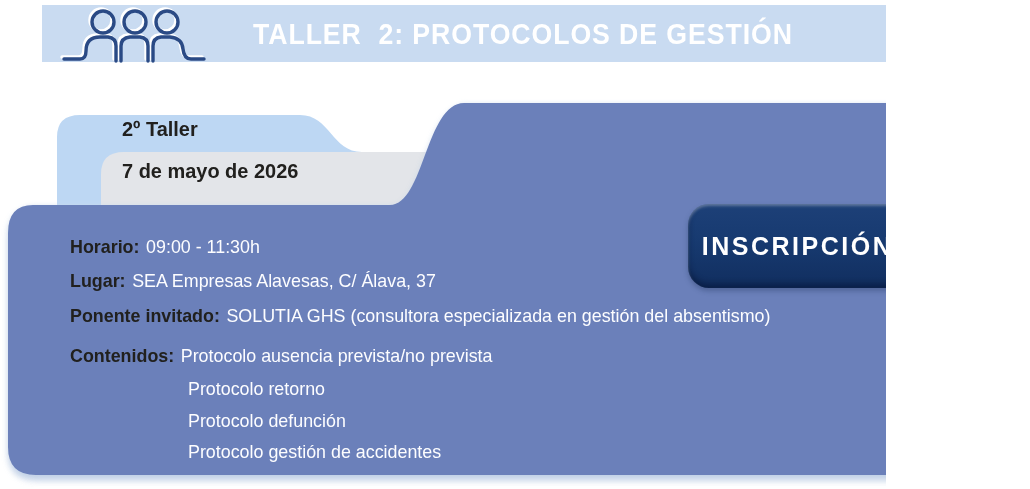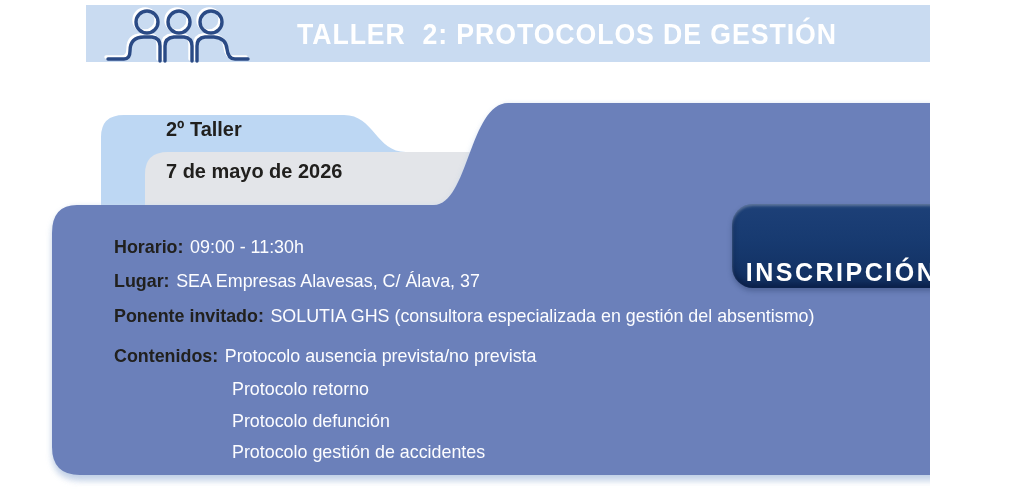--- a/index.html
+++ b/index.html
@@ -1,18 +1,18 @@
 <!DOCTYPE html>
 <html><head>
 <meta charset="utf-8">
 <style>
   html,body{margin:0;padding:0;background:#ffffff;}
   #stage{
     position:relative;width:886px;height:489px;background:#ffffff;
-    font-family:"Liberation Sans", sans-serif;overflow:hidden;margin-left:44px;
+    font-family:"Liberation Sans", sans-serif;overflow:hidden;
   }
   
   .banner{
     position:absolute;left:42px;top:5px;width:960px;height:57px;
     background:#c9dbf1;
   }
   .banner-title{
     position:absolute;left:253px;top:18px;
     font-size:29px;font-weight:bold;color:#ffffff;
     letter-spacing:1px;white-space:pre;
@@ -38,21 +38,21 @@
     transform:scaleX(0.94);transform-origin:0 0;white-space:nowrap;
   }
   
   .cta-button{
     position:absolute;left:688px;top:204px;width:219px;height:84px;
     border:none;border-radius:21px;cursor:pointer;
     background:linear-gradient(180deg,#1d4078 0%,#173a70 45%,#112e5f 100%);
     box-shadow:inset 0 2px 3px rgba(255,255,255,0.30),
                inset 0 -4px 6px rgba(0,10,40,0.45),
                0 3px 5px rgba(30,50,90,0.35);
-    display:flex;align-items:flex-end;justify-content:center;
+    display:flex;align-items:center;justify-content:center;
   }
   .cta-button span{
     font-size:25px;font-weight:bold;color:#ffffff;letter-spacing:2.5px;
     font-family:"Liberation Sans", sans-serif;
   }
 </style>
 </head>
 <body>
 
 <div id="stage">

